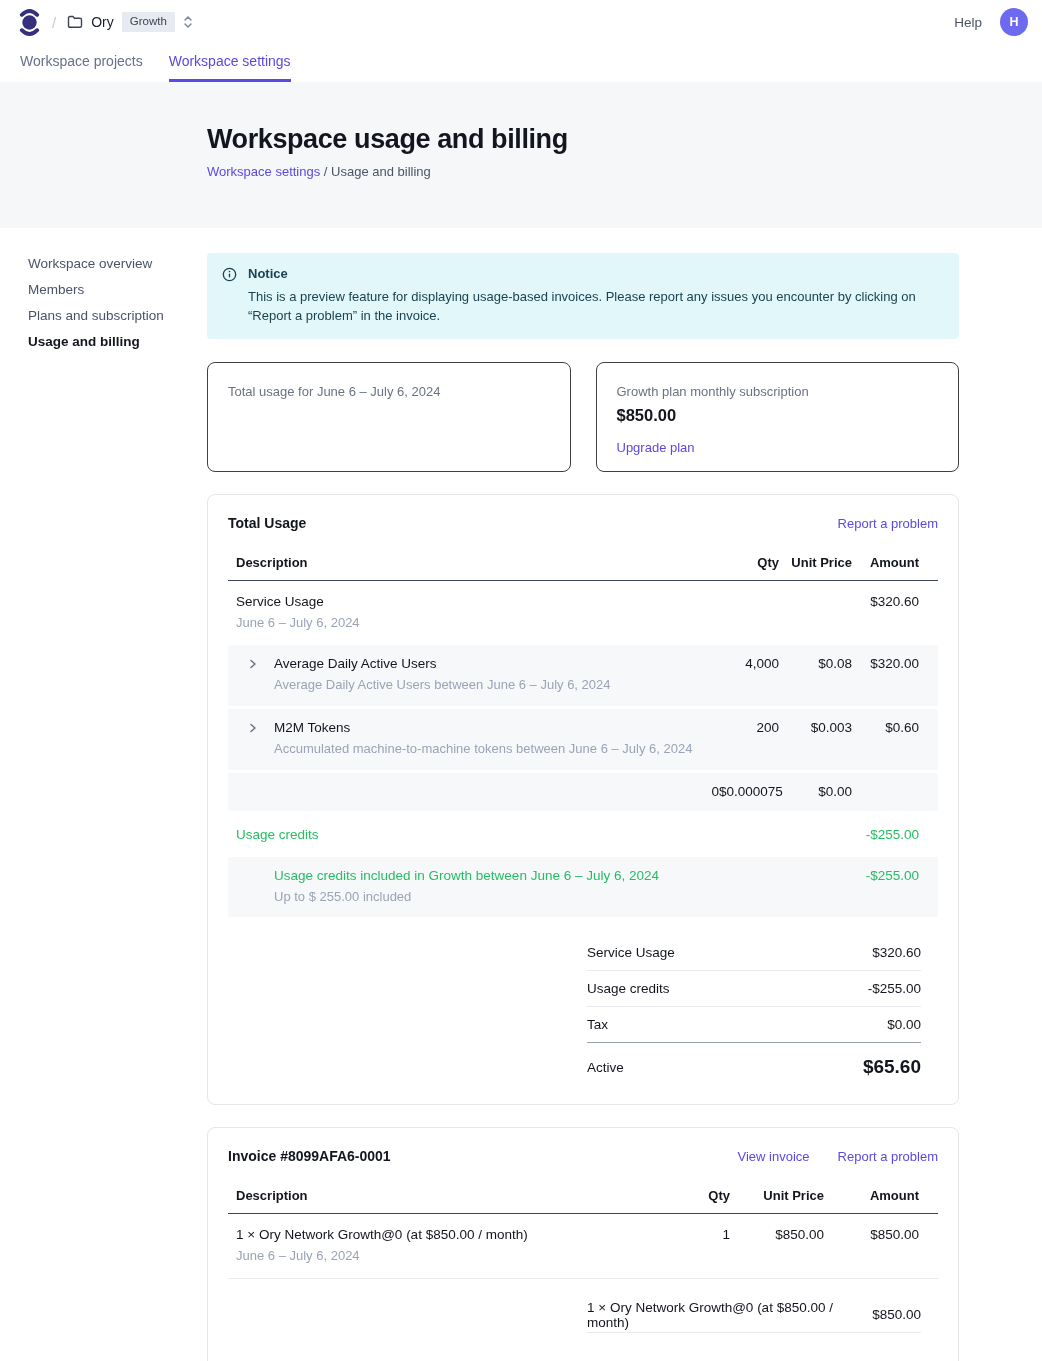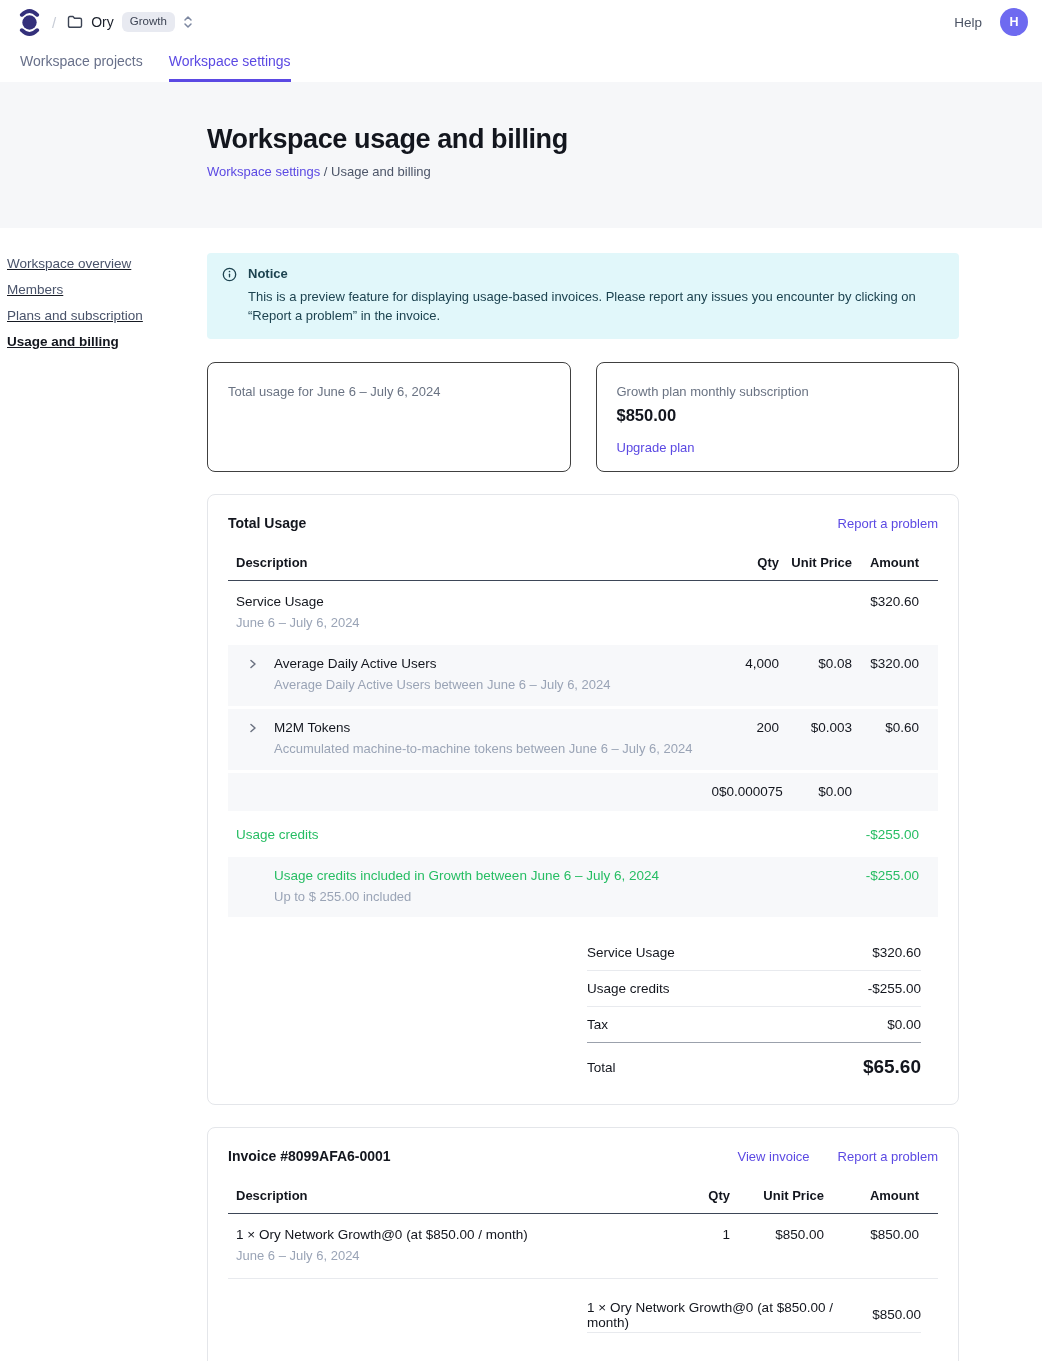--- a/index.html
+++ b/index.html
@@ -18,21 +18,21 @@
     padding:0 14px 0 18px; background:#fff;
   }
   .topbar-left { display:flex; align-items:center; gap:11px; }
   .logo-wrap { display:flex; align-items:center; }
   .crumb-sep { color:#c7ccd6; font-size:15px; }
   .ws-switcher { display:flex; align-items:center; gap:8px; cursor:pointer; }
   .folder-ic { display:flex; color:#3c4454; }
   .ws-name { font-size:14px; font-weight:500; color:#1b202b; }
   .plan-badge {
     background:#e8eaf1; color:#3d4454; font-size:11.5px; font-weight:500;
-    padding:3px 8px; border-radius:6px; line-height:1.2;
+    padding:3px 8px; border-radius:0; line-height:1.2;
   }
   .selector-ic { display:flex; color:#7c87a0; }
   .topbar-right { display:flex; align-items:center; gap:18px; }
   .help-link { font-size:13.5px; color:#4b5364; cursor:pointer; }
   .avatar {
     width:28px; height:28px; border-radius:50%; background:#6e6af0; color:#fff;
     font-size:12.5px; font-weight:600; display:flex; align-items:center; justify-content:center;
     cursor:pointer;
   }
 
@@ -42,21 +42,21 @@
   .tab.active { color:#5b49e3; border-bottom-color:#5b49e3; font-weight:500; }
 
   
   .hero { background:#f6f7f9; height:146px; padding-left:207px; }
   .hero h1 { margin:0; padding-top:42px; font-size:27px; font-weight:700; letter-spacing:-0.4px; color:#13161e; }
   .breadcrumb { margin-top:9px; font-size:13px; color:#4c5568; }
   .breadcrumb a { color:#5b49e3; font-weight:500; }
 
   
   .content { position:relative; padding-bottom:16px; }
-  .sidebar { position:absolute; left:7px; top:29px; width:175px;text-decoration:underline; }
+  .sidebar { position:absolute; left:28px; top:29px; width:175px; }
   .side-item { font-size:13.5px; color:#49536a; margin-bottom:12px; cursor:pointer; line-height:14px; }
   .side-item.active { color:#13161e; font-weight:700; }
   .main { margin-left:207px; width:752px; padding-top:25px; }
 
   
   .notice { background:#e1f7fa; border-radius:4px; padding:13px 16px 14px 15px; display:flex; gap:11px; color:#1d4350; }
   .notice-ic { flex:0 0 auto; margin-top:1px; display:flex; }
   .notice-title { font-size:13px; font-weight:700; margin-bottom:6px; }
   .notice-body { font-size:13px; line-height:1.48; padding-right:6px; }
 
@@ -277,21 +277,21 @@
           </div>
           <div class="sum-row">
             <span>Usage credits</span>
             <span>-$255.00</span>
           </div>
           <div class="sum-row dark-border">
             <span>Tax</span>
             <span>$0.00</span>
           </div>
           <div class="total-row">
-            <span class="total-label">Total</span>
+            <span class="total-label">Active</span>
             <span class="total-value">$65.60</span>
           </div>
         </div>
       </div>
     </section>
 
     <section class="panel">
       <div class="panel-head">
         <span class="panel-title">Invoice #8099AFA6-0001</span>
         <span class="panel-links">

